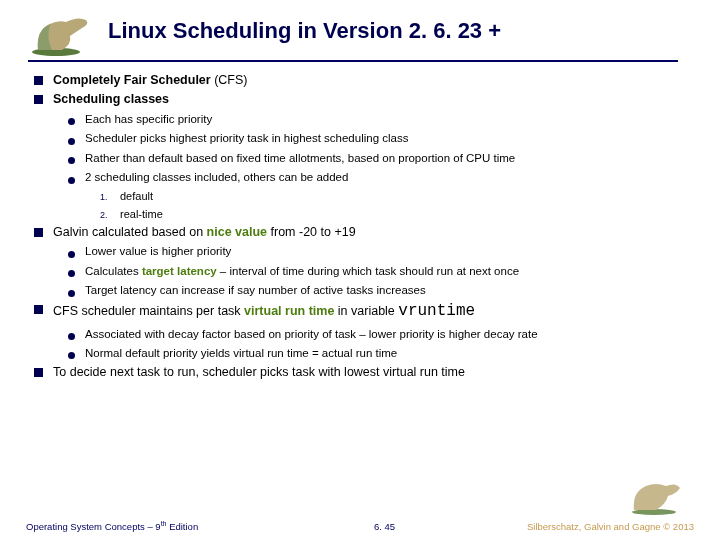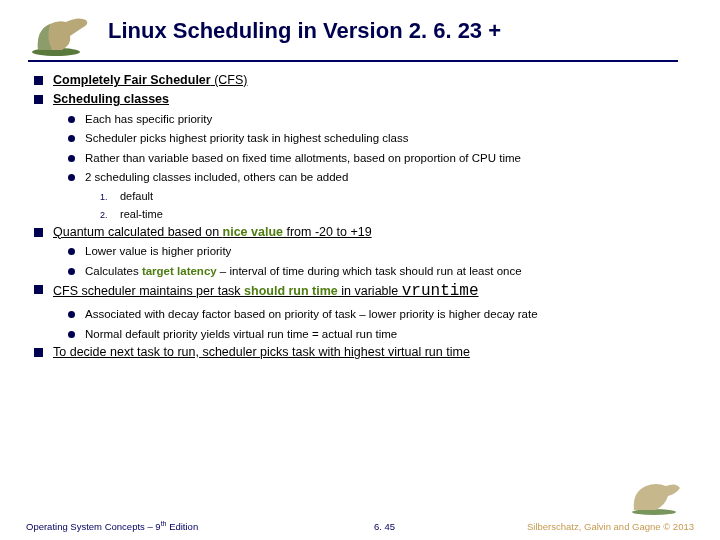--- a/index.html
+++ b/index.html
@@ -23,23 +23,23 @@
     flex: 1;
     padding-top: 8px;
     padding-left: 4px;
   }
   .rule {
     height: 2px;
     background: #000060;
     margin: 2px 0 10px 0;
   }
   .content { font-size: 12.5px; color: #000; line-height: 1.35; }
-  .lvl1 { display: flex; margin: 2px 0 0 6px; text-decoration: underline; }
+  .lvl1 { display: flex; margin: 2px 0 0 6px; }
   .lvl1 .sq { width: 9px; height: 9px; background: #000050; flex: 0 0 9px; margin-top: 4px; margin-right: 10px; }
-  .lvl2 { display: flex; margin: 4px 0 0 40px; font-size: 11.5px; }
+  .lvl2 { display: flex; margin: 4px 0 0 40px; font-size: 11.5px; align-items: center; }
   .lvl2 .dot { width: 7px; height: 7px; border-radius: 50%; background: #000050; flex: 0 0 7px; margin-top: 4px; margin-right: 10px; }
   .lvl3 { display: flex; margin: 3px 0 0 72px; font-size: 11px; }
   .lvl3 .num { flex: 0 0 20px; color: #000050; font-size: 9px; margin-top: 2px; }
   .accent { color: #4d7c0f; font-weight: bold; }
   .b { font-weight: bold; }
   .mono { font-family: "Courier New", monospace; font-size: 16px; }
   .footer {
     position: absolute;
     bottom: 8px; left: 0; right: 0;
     padding: 0 26px;
@@ -87,64 +87,68 @@
     <div class="lvl2">
         <div class="dot"></div>
         <div>Each has specific priority</div>
       </div>
     <div class="lvl2">
         <div class="dot"></div>
         <div>Scheduler picks highest priority task in highest scheduling class</div>
       </div>
     <div class="lvl2">
         <div class="dot"></div>
-        <div>Rather than variable based on fixed time allotments, based on proportion of CPU time</div>
+        <div>Rather than default based on fixed time allotments, based on proportion of CPU time</div>
       </div>
     <div class="lvl2">
         <div class="dot"></div>
         <div>2 scheduling classes included, others can be added</div>
       </div>
     <div class="lvl3">
         <div class="num">1.</div>
         <div>default</div>
       </div>
     <div class="lvl3">
         <div class="num">2.</div>
         <div>real-time</div>
       </div>
 
     <div class="lvl1">
       <div class="sq"></div>
-      <div><span>Quantum calculated based on </span><span class="accent">nice value</span><span> from -20 to +19</span></div>
+      <div><span>Galvin calculated based on </span><span class="accent">nice value</span><span> from -20 to +19</span></div>
     </div>
     <div class="lvl2">
         <div class="dot"></div>
         <div>Lower value is higher priority</div>
       </div>
     <div class="lvl2">
         <div class="dot"></div>
-        <div><span>Calculates </span><span class="accent">target latency</span><span> – interval of time during which task should run at least once</span></div>
+        <div><span>Calculates </span><span class="accent">target latency</span><span> – interval of time during which task should run at next once</span></div>
+      </div>
+    <div class="lvl2">
+        <div class="dot"></div>
+        <div>Target latency can increase if say number of active tasks increases</div>
       </div>
 
     <div class="lvl1">
       <div class="sq"></div>
-      <div><span>CFS scheduler maintains per task </span><span class="accent">should run time</span><span> in variable </span><span class="mono">vruntime</span></div>
+      <div><span>CFS scheduler maintains per task </span><span class="accent">virtual run time</span><span> in variable </span><span class="mono">vruntime</span></div>
     </div>
     <div class="lvl2">
         <div class="dot"></div>
         <div>Associated with decay factor based on priority of task – lower priority is higher decay rate</div>
       </div>
     <div class="lvl2">
         <div class="dot"></div>
         <div>Normal default priority yields virtual run time = actual run time</div>
       </div>
 
     <div class="lvl1">
       <div class="sq"></div>
-      <div>To decide next task to run, scheduler picks task with highest virtual run time</div>
+      <div>To decide next task to run, scheduler picks task with lowest virtual run time</div>
     </div>
 
   </div>
 </div>
 
 <svg class="dino-right" viewBox="0 0 62 40">
   <ellipse cx="28" cy="36" rx="22" ry="3" fill="#6a8a4c"></ellipse>
   <path d="M8 34 Q6 16 20 10 Q30 6 40 10 Q50 6 54 12 Q50 18 42 20 Q40 28 30 34 Z" fill="#c0b080"></path>
 </svg>
 

